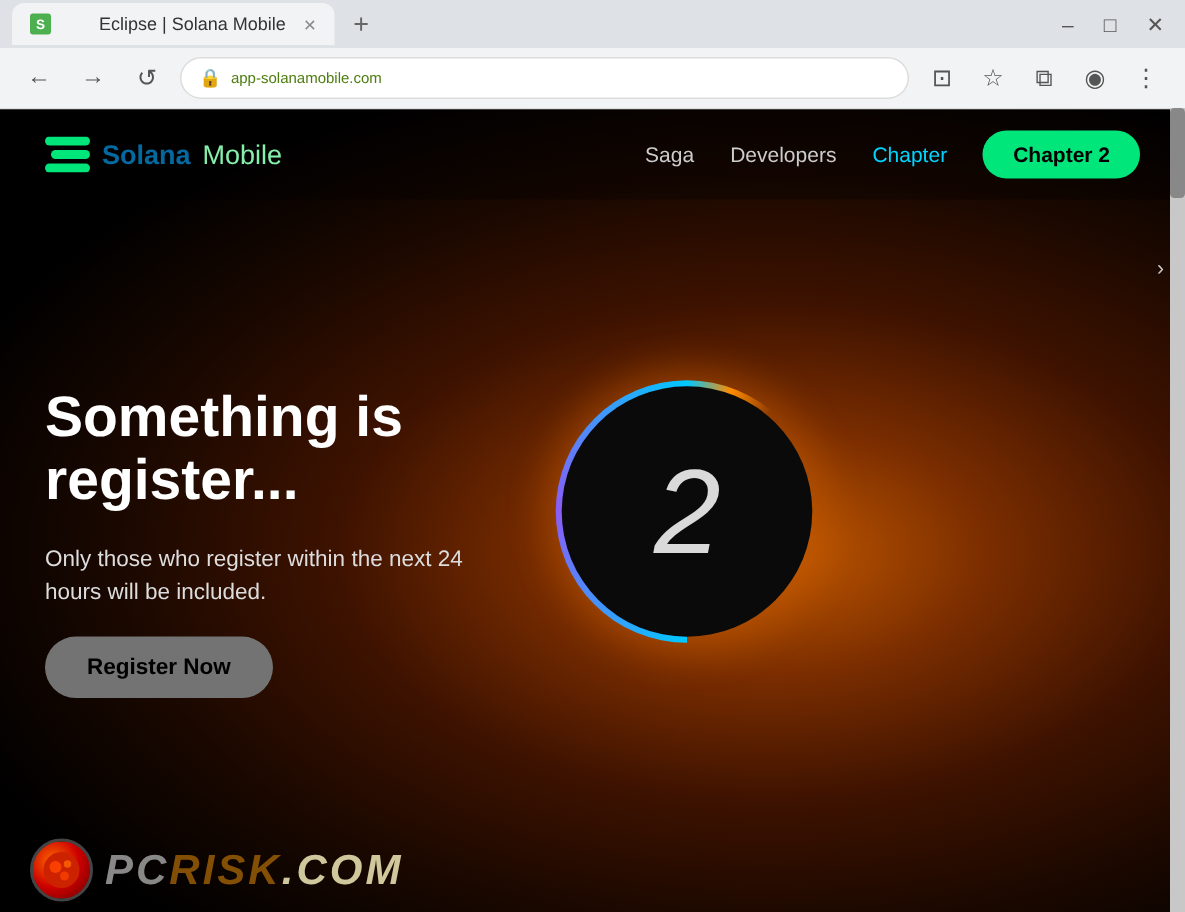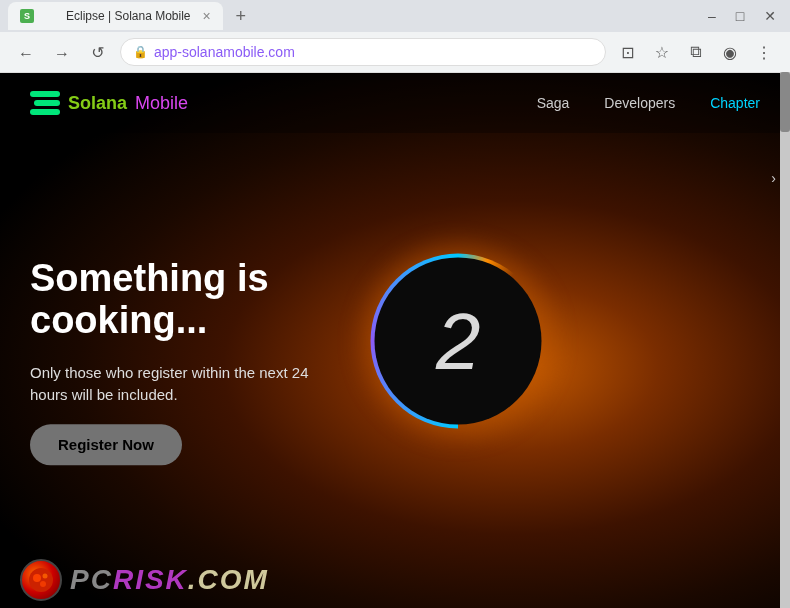--- a/index.html
+++ b/index.html
@@ -59,21 +59,21 @@
       height: 28px;
       background: white;
       border-radius: 14px;
       display: flex;
       align-items: center;
       padding: 0 12px;
       gap: 6px;
       border: 1px solid #ddd;
     }
     .lock-icon { color: #555; font-size: 12px; }
-    .url-text { font-size: 14px; color: #8b5cf6; }
+    .url-text { font-size: 10px; color: #4d7c0f; }
     .toolbar-icons { display: flex; gap: 6px; align-items: center; }
     .toolbar-icon { font-size: 16px; color: #555; cursor: pointer; width: 28px; height: 28px; display: flex; align-items: center; justify-content: center; border-radius: 50%; }
 
     
     .website {
       width: 100%;
       height: calc(608px - 72px);
       position: relative;
       overflow: hidden;
       background: #000;
@@ -153,27 +153,27 @@
       font-size: 18px;
       font-weight: 400;
     }
     .solana-s {
       width: 30px;
       height: 30px;
       display: flex;
       align-items: center;
       justify-content: center;
     }
-    .logo-text-solana { color: #84cc16; font-weight: 700; }
-    .logo-text-mobile { color: #d946ef; font-weight: 400; }
+    .logo-text-solana { color: #0369a1; font-weight: 700; }
+    .logo-text-mobile { color: #86efac; font-weight: 400; }
     .site-nav-links {
       margin-left: auto;
       display: flex;
       align-items: center;
-      gap: 35px;
+      gap: 24px;
     }
     .nav-link {
       color: #ccc;
       font-size: 14px;
       cursor: pointer;
       text-decoration: none;
     }
     .nav-link.eclipse-link { color: #00d4ff; }
     .chapter2-btn {
       background: #00e67a;
@@ -328,49 +328,50 @@
           <rect x="0" y="18" width="30" height="6" rx="3" fill="#00e67a"></rect>
         </svg>
       </div>
       <span class="logo-text-solana">Solana</span>
       <span class="logo-text-mobile">Mobile</span>
     </div>
     <div class="site-nav-links">
       <a class="nav-link">Saga</a>
       <a class="nav-link">Developers</a>
       <a class="nav-link eclipse-link">Chapter</a>
+      <button class="chapter2-btn">Chapter 2</button>
     </div>
   </nav>
 
   <div class="eclipse-circle">
     <div class="eclipse-outer-glow"></div>
     <div class="eclipse-ring">
       <div class="eclipse-dark">
         <span class="eclipse-number">2</span>
       </div>
     </div>
   </div>
 
   <div class="site-content">
-    <h1 class="headline">Something is cooking...</h1>
+    <h1 class="headline">Something is register...</h1>
     <p class="subtext">Only those who register within the next 24 hours will be included.</p>
     <button class="register-btn">Register Now</button>
   </div>
 
   <div class="watermark">
     <div class="watermark-ball">
       <svg width="28" height="28" viewBox="0 0 28 28">
         <circle cx="14" cy="14" r="12" fill="#cc2200"></circle>
         <circle cx="10" cy="12" r="4" fill="#ff4400" opacity="0.9"></circle>
         <circle cx="16" cy="18" r="3" fill="#ff4400" opacity="0.7"></circle>
         <circle cx="18" cy="10" r="2.5" fill="#ff6600" opacity="0.8"></circle>
       </svg>
     </div>
     <span class="watermark-text">
-      <span style="color:#aaa; font-style:italic; font-size:28px; font-weight:700;">PC</span><span style="color:#d946ef; ">risk</span><span style="color:#fef9c3;font-style:italic;">.com</span>
+      <span style="color:#aaa; font-style:italic; font-size:28px; font-weight:700;">PC</span><span style="color:#a16207; ">risk</span><span style="color:#fef9c3;font-style:italic;">.com</span>
     </span>
   </div>
 </div>
 
 <div class="scrollbar">
   <div class="scrollbar-thumb"></div>
 </div>
 
 <div class="cursor-indicator">›</div>
 

